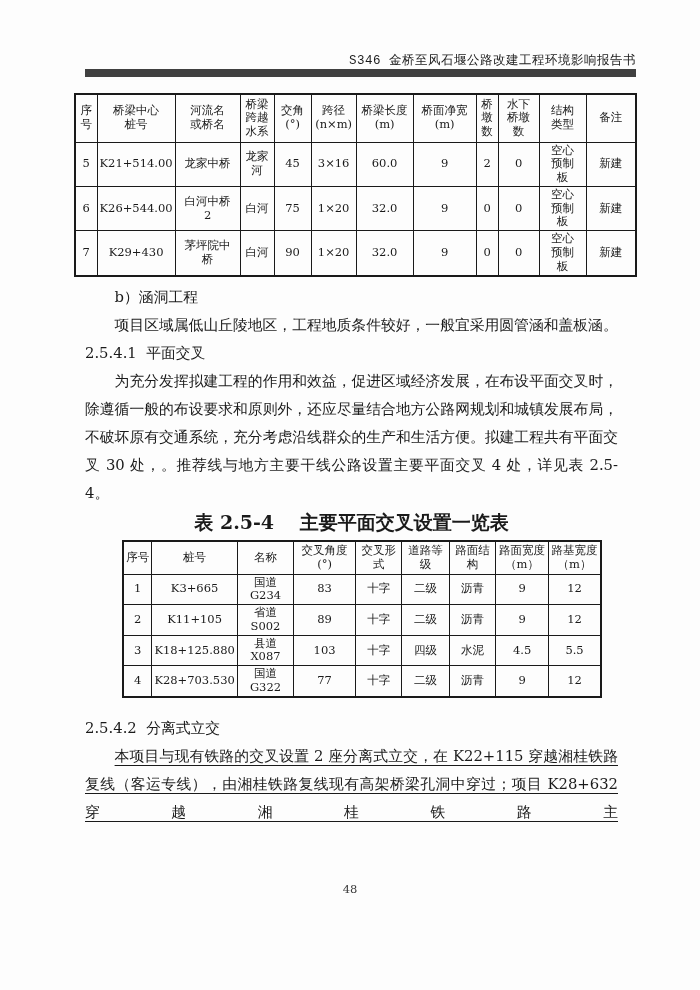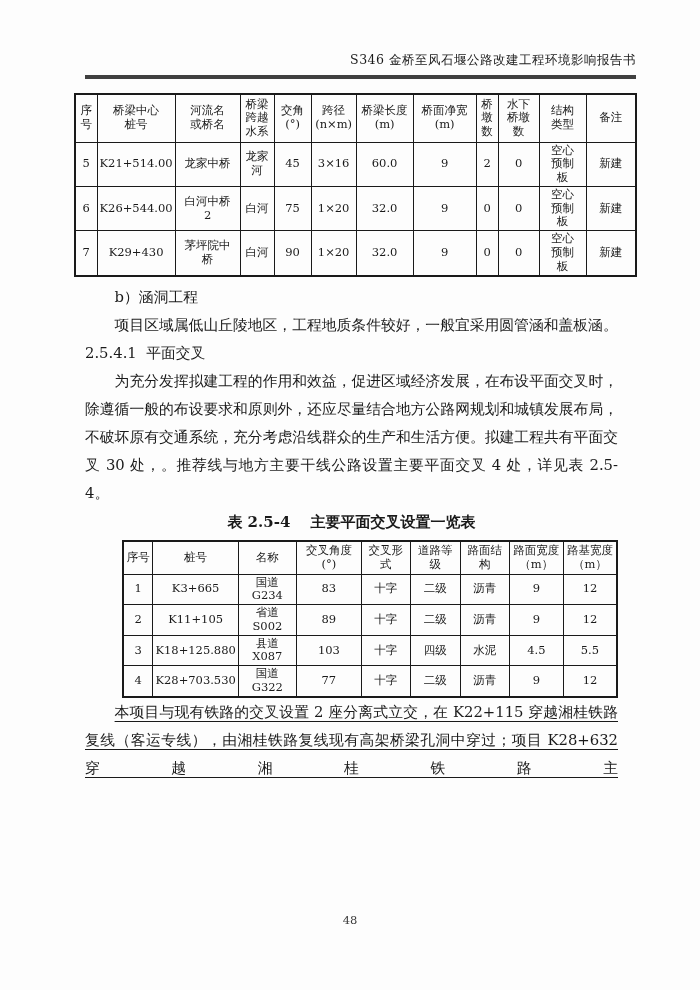--- a/index.html
+++ b/index.html
@@ -15,23 +15,24 @@
     overflow: hidden;
   }
   .doc-header {
     position: absolute;
     top: 52px;
     left: 85px;
     width: 551px;
     text-align: right;
     font-size: 12.5px;
     letter-spacing: 0.5px;
-    padding-bottom: 6px;
-    border-bottom: 4px solid #404040;
+    padding-bottom: 0;
+    border-bottom: 8px solid #404040;
     white-space: pre;
+    font-family: Liberation Mono, monospace;
   }
   table.doc-table {
     border-collapse: collapse;
     table-layout: fixed;
     font-size: 11.5px;
     line-height: 1.2;
     border: 2px solid #1a1a1a;
   }
   table.doc-table td, table.doc-table th {
     border: 1px solid #1a1a1a;
@@ -64,32 +65,32 @@
   .para.underlined {
     text-decoration: underline;
     text-underline-offset: 4px;
     text-align-last: justify;
   }
   .heading { white-space: pre; }
   .sub-heading { text-indent: 2em; white-space: pre; }
   .table-caption {
     text-align: center;
     font-weight: bold;
-    font-size: 15px;
+    font-size: 19px;
     white-space: pre;
     margin-top: 1px;
   }
-  .cross-table-wrap { margin: 4px 0 0 -11px; padding-left: 48px; }
+  .cross-table-wrap { margin: 4px 16px 0 -11px; padding-left: 48px; }
   .cross-table { font-size: 12px; }
   .cross-table th { height: 33px; }
   .cross-table td { height: 25px; }
   .h2542 { margin-top: 16px; }
   .page-number {
     position: absolute;
-    top: 913px;
+    top: 882px;
     left: 0;
     width: 100%;
     text-align: center;
     font-size: 11.5px;
     color: #3a3a3a;
   }
 </style>
 </head>
 <body>
 
@@ -276,18 +277,19 @@
             <td>十字</td>
             <td>二级</td>
             <td>沥青</td>
             <td>9</td>
             <td>12</td>
           </tr>
         </tbody>
       </table>
     </div>
 
+    <div class="heading h2542">2.5.4.2  分离式立交</div>
     <p class="para underlined">本项目与现有铁路的交叉设置 2 座分离式立交，在 K22+115 穿越湘桂铁路复线（客运专线），由湘桂铁路复线现有高架桥梁孔洞中穿过；项目 K28+632 穿越湘桂铁路主</p>
   </div>
 
   <div class="page-number">48</div>
 
 </div>
 
 </body></html>

